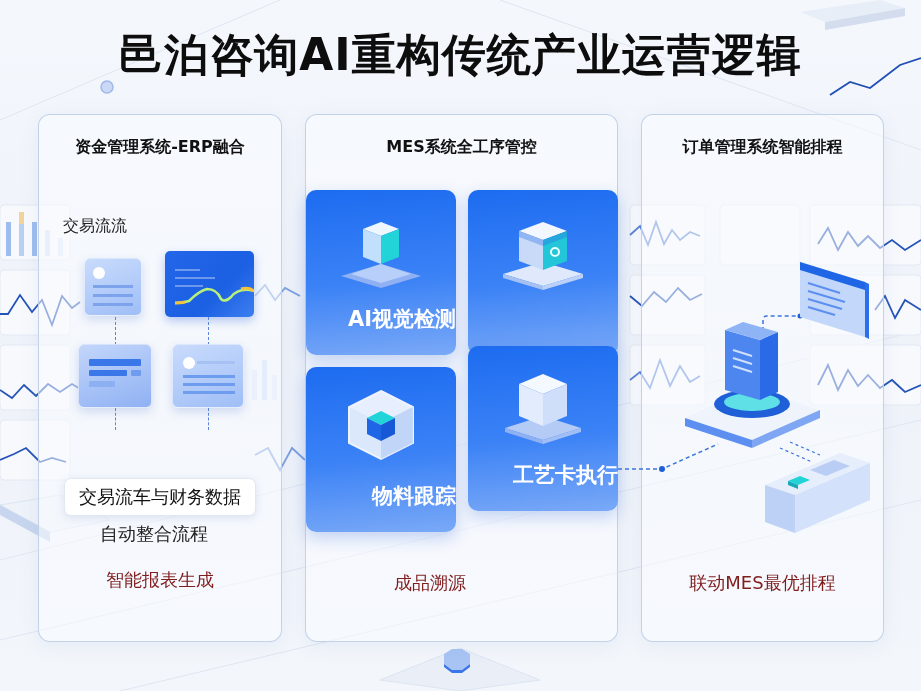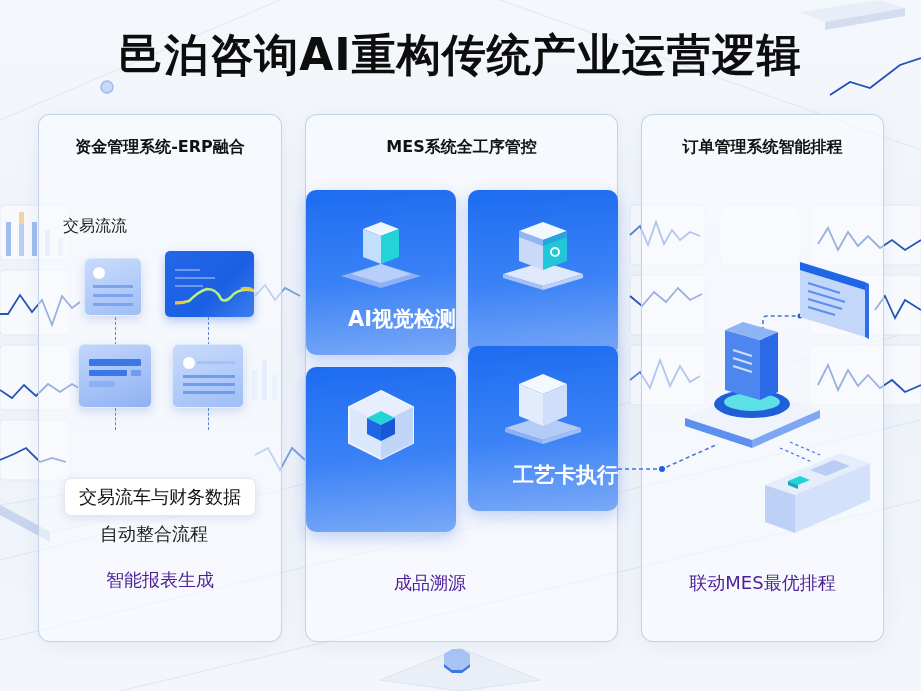--- a/index.html
+++ b/index.html
@@ -49,21 +49,21 @@
     border: 1px solid rgba(255,255,255,0.6);
   }
   .label-box {
     position: absolute; left: 64px; top: 430px; width: 192px; height: 38px;
     background: #fff; border-radius: 7px;
     box-shadow: 0 2px 8px rgba(100,130,190,0.18);
     border: 1px solid #e2e8f3;
     font-size: 18px; color: #111; text-align: center; line-height: 36px; margin-top: 48px;
   }
   .dash-v { position: absolute; width: 0; border-left: 1.5px dashed #5b86d8; }
-  .bottom-text { position: absolute; left: 0; right: 0; text-align: center; font-size: 18px; color: #4c1d95; line-height: 26px; }
+  .bottom-text { position: absolute; left: 0; right: 0; text-align: center; font-size: 18px; color: #7f1d1d; line-height: 26px; }
 </style>
 </head>
 <body>
 
 <svg class="bg-layer" width="921" height="691" viewBox="0 0 921 691">
   <g stroke="#dfe6f2" stroke-width="1" fill="none">
     <line x1="0" y1="560" x2="921" y2="330"></line>
     <line x1="0" y1="640" x2="921" y2="420"></line>
     <line x1="120" y1="691" x2="921" y2="500"></line>
     <line x1="500" y1="0" x2="921" y2="150"></line>
@@ -210,20 +210,21 @@
 
 <div class="card" style="left:306px;top:367px;">
   <svg width="100" height="90" viewBox="0 0 100 90">
     <polygon points="50,10 82,26 82,62 50,78 18,62 18,26" fill="#dbe7fb" stroke="#eef4ff" stroke-width="2"></polygon>
     <polygon points="50,10 82,26 50,42 18,26" fill="#eef4ff" opacity="0.6"></polygon>
     <polygon points="50,42 82,26 82,62 50,78" fill="#b7cdf6" opacity="0.7"></polygon>
     <polygon points="50,30 64,37 50,44 36,37" fill="#22d3d8"></polygon>
     <polygon points="36,37 50,44 50,60 36,53" fill="#1f66e6"></polygon>
     <polygon points="50,44 64,37 64,53 50,60" fill="#1658d6"></polygon>
   </svg>
+  <div class="card-label">物料跟踪</div>
 </div>
 
 <div class="card" style="left:468px;top:346px;">
   <svg width="100" height="90" viewBox="0 0 100 90">
     <polygon points="50,56 88,68 50,80 12,68" fill="#b4cbf6"></polygon>
     <polygon points="12,68 50,80 50,84 12,72" fill="#8fb1f3"></polygon>
     <polygon points="50,80 88,68 88,72 50,84" fill="#a2bff5"></polygon>
     <polygon points="50,14 74,24 50,34 26,24" fill="#f4f8ff"></polygon>
     <polygon points="26,24 50,34 50,66 26,56" fill="#e3ecfc"></polygon>
     <polygon points="50,34 74,24 74,56 50,66" fill="#cfdffa"></polygon>

